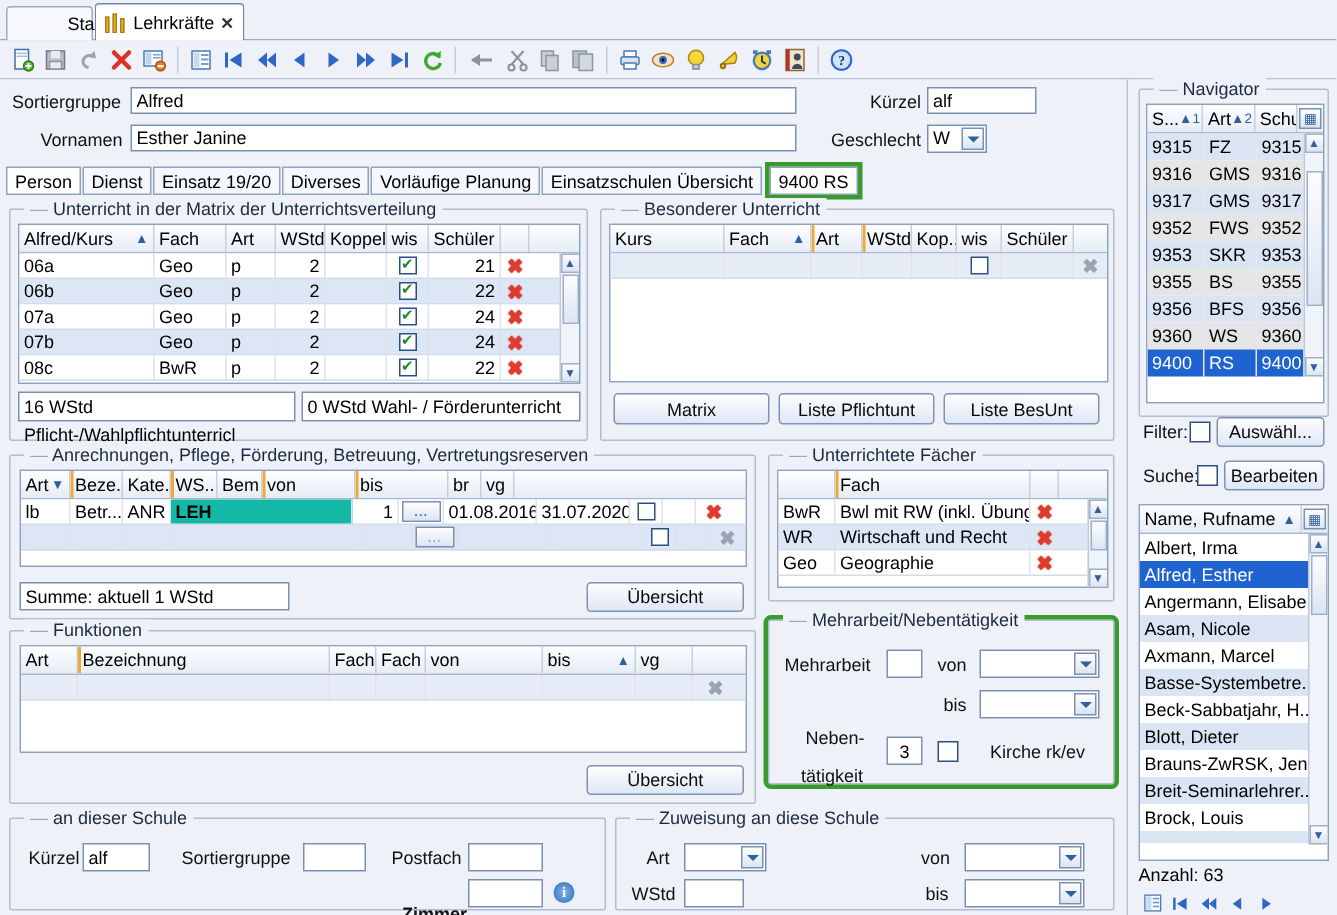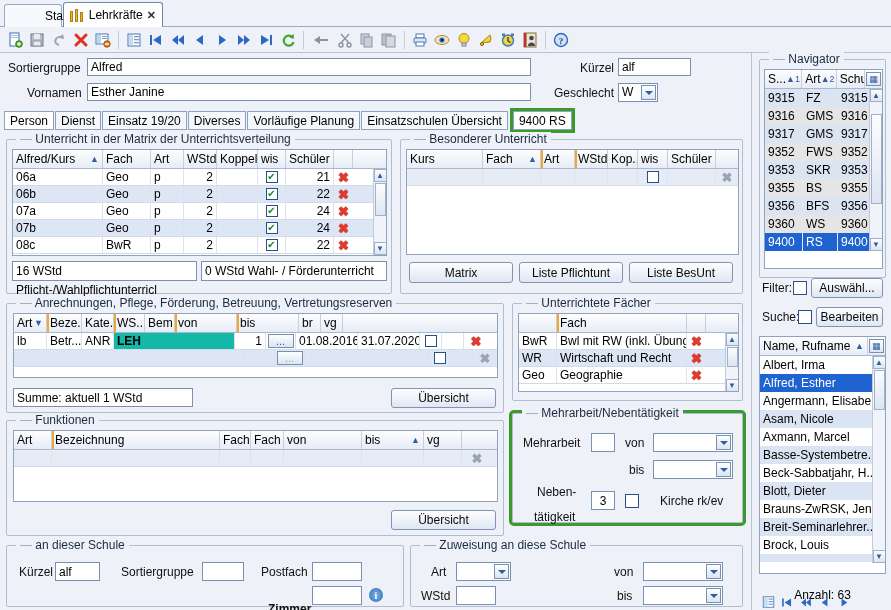--- a/index.html
+++ b/index.html
@@ -865,21 +865,21 @@
           <div class="listrow even" style="height:8px; overflow:hidden;"></div>
         </div>
         <div class="vsb" style="height:207px;">
           <div class="sbbtn">▲</div>
           <div class="sbthumb" style="height:40px;"></div>
           <div class="sbbtn" style="margin-top:auto;">▼</div>
         </div>
       </div>
     </div>
 
-    <div style="position:absolute; left:6px; top:523px; width:127px; text-align:center; font-size:12px;margin-top:12px;">Anzahl: 63</div>
+    <div style="position:absolute; left:6px; top:523px; width:127px; font-size:12px;">Anzahl: 63</div>
 
     <div style="position:absolute; left:6px; top:538px; width:131px; height:22px; display:flex; align-items:center; gap:1px;">
       <div class="navbtn">
         <svg width="15" height="14" viewBox="0 0 16 16">
             <rect x="2" y="2" width="12" height="12" fill="#fff" stroke="#4a7ab5"></rect>
             <rect x="3" y="3" width="4" height="10" fill="#c3daf1"></rect>
             <rect x="8" y="4" width="5" height="1.3" fill="#6f9bcb"></rect>
             <rect x="8" y="7" width="5" height="1.3" fill="#6f9bcb"></rect>
             <rect x="8" y="10" width="5" height="1.3" fill="#6f9bcb"></rect>
           </svg>

